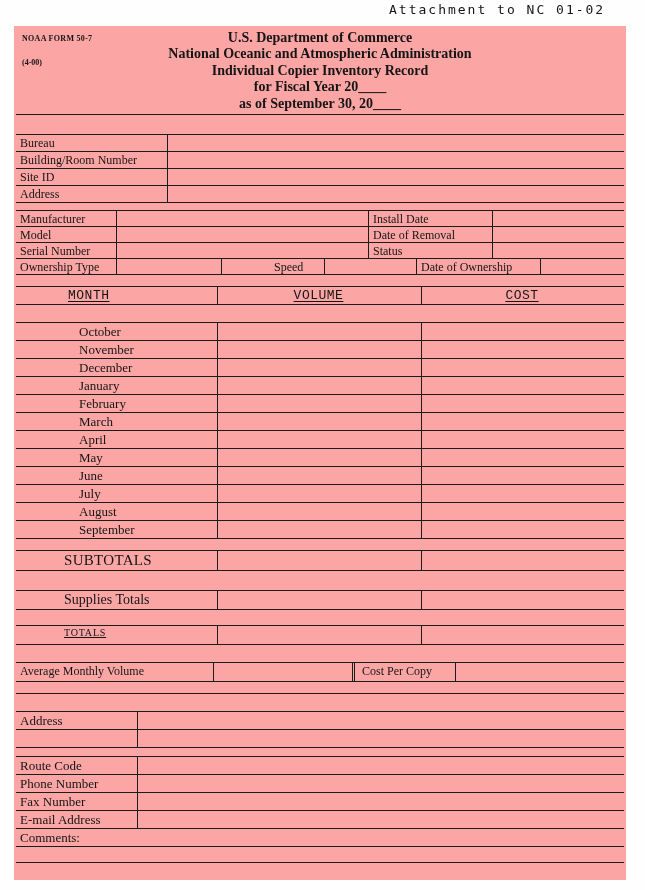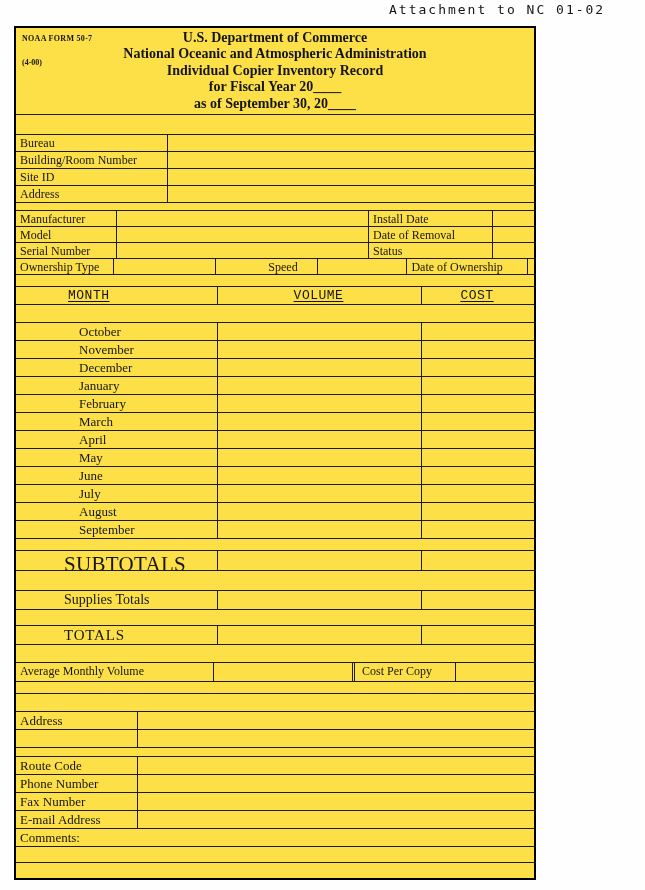--- a/index.html
+++ b/index.html
@@ -6,22 +6,22 @@
   body{
     width:645px;height:890px;background:#fefefe;overflow:hidden;
     font-family:"Liberation Serif", serif;color:#151515;position:relative;
   }
   .attachment{
     position:absolute;left:389px;top:2px;
     font-family:"DejaVu Sans Mono", monospace;font-size:13px;letter-spacing:2px;
     white-space:nowrap;
   }
   .form{
-    position:absolute;left:14px;top:26px;width:522px;
-    border:2px solid #000000;background:#fde047;box-sizing:border-box;
+    position:absolute;left:14px;top:26px;width:612px;
+    border:2px solid #fca5a5;background:#fca5a5;box-sizing:border-box;
   }
   .header{position:relative;height:84px;padding-top:2px;box-sizing:content-box;}
   .form-no{position:absolute;left:6px;top:6px;font-size:8px;font-weight:bold;letter-spacing:.3px;}
   .form-rev{position:absolute;left:6px;top:30px;font-size:8px;font-weight:bold;}
   .title-line{
     text-align:center;font-weight:bold;font-size:14px;line-height:16.4px;white-space:nowrap;
   }
   .row{display:flex;border-top:1px solid #1c1c1c;box-sizing:border-box;}
   .cell{
     box-sizing:border-box;padding:1px 2px 0 4px;font-size:12px;
@@ -44,23 +44,23 @@
   .vcol{width:204px;}
   .avg-lbl{width:198px;}
   .avg-val{width:141px;border-right:3px double #1c1c1c;}
   .cpc-lbl{width:101px;}
   .c-lbl{width:122px;}
   .f13 .u, .hdr-cell .u{text-decoration:underline;text-underline-offset:2px;}
   .hdr-cell{font-size:13px;letter-spacing:.5px;font-family:Liberation Mono, monospace;}
   .center{text-align:center;padding-left:0;}
   .month-name{padding-left:63px;font-size:13px;}
   .tot-lbl{padding-left:48px;}
-  .subtotals{font-size:21px;letter-spacing:.3px;}
+  .subtotals{font-size:15px;letter-spacing:.3px;}
   .supplies{font-size:14px;}
-  .totals{font-size:15px;letter-spacing:.8px;}
+  .totals{font-size:10px;letter-spacing:.8px;text-decoration:underline;}
   .cao{font-size:16px;padding-top:2px;margin-top:40px;}
   .c13{font-size:13px;}
   .comments-lbl{font-size:13px;}
 </style>
 </head>
 <body>
 
 <div class="attachment">Attachment to NC 01-02</div>
 
 <div class="form">

